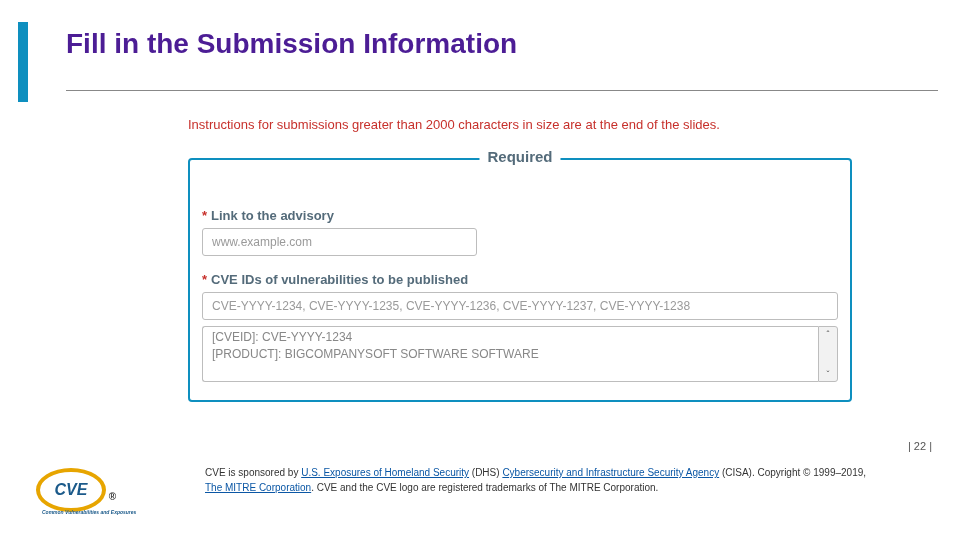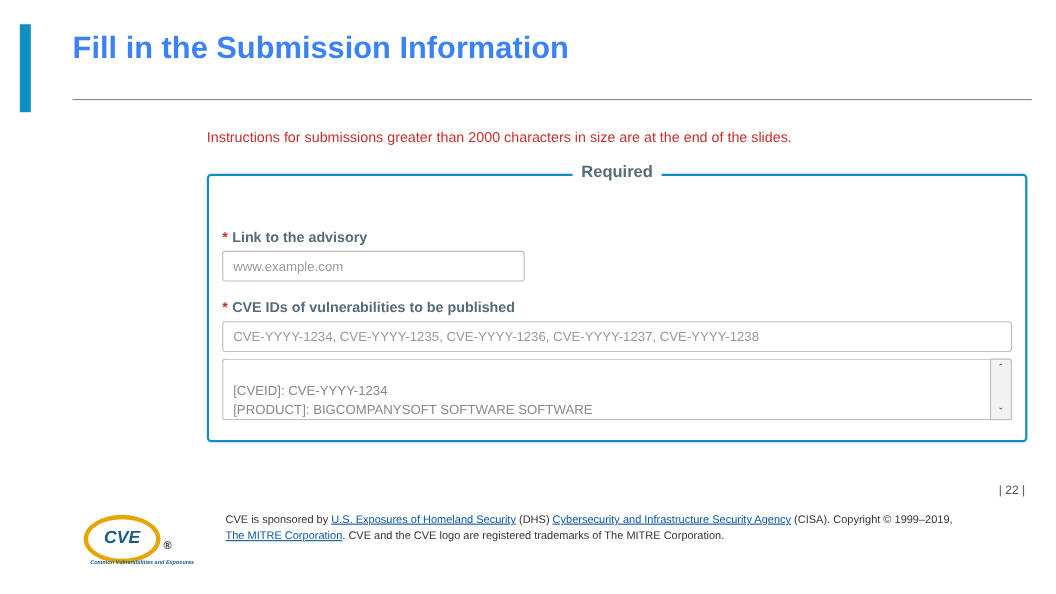--- a/index.html
+++ b/index.html
@@ -19,21 +19,21 @@
     width: 10px;
     height: 80px;
     background: #0e8fbf;
   }
   .title {
     position: absolute;
     left: 66px;
     top: 28px;
     font-size: 28px;
     font-weight: bold;
-    color: #3b82f6;
+    color: #4c1d95;
   }
   .hr {
     position: absolute;
     left: 66px;
     right: 22px;
     top: 90px;
     height: 1px;
     background: #888;
   }
   .instructions {
@@ -41,21 +41,21 @@
     left: 188px;
     top: 117px;
     font-size: 13px;
     font-weight: normal;
     color: #c7302b;
   }
   .form-wrap {
     position: absolute;
     left: 188px;
     top: 158px;
-    width: 746px;
+    width: 664px;
     border: 2px solid #0e8fbf;
     border-radius: 4px;
     padding: 32px 12px 18px 12px;
   }
   .legend {
     position: absolute;
     top: -12px;
     left: 50%;
     transform: translateX(-50%);
     background: #fff;
@@ -84,21 +84,21 @@
   .input-short { width: 275px; }
   .textarea-box {
     display: flex;
     align-items: stretch;
   }
   .ta-content {
     flex: 1;
     border: 1px solid #bdbdbd;
     border-right: none;
     border-radius: 3px 0 0 3px;
-    padding: 20px 9px;
+    padding: 2px 9px;
     font-size: 12px;
     color: #888;
     line-height: 1.45;
     height: 56px;
     overflow: hidden;
   }
   .scroll {
     width: 20px;
     border: 1px solid #bdbdbd;
     border-radius: 0 3px 3px 0;
@@ -117,21 +117,20 @@
     height: 100px;
   }
   .logo {
     position: absolute;
     left: 36px;
     top: 22px;
     width: 110px;
     height: 55px;
     display: flex;
     align-items: center;
-    justify-content: flex-end;
   }
   .logo-oval {
     width: 70px;
     height: 44px;
     border: 4px solid #e7a500;
     border-radius: 50%;
     display: flex;
     align-items: center;
     justify-content: center;
     color: #1b5a8a;

